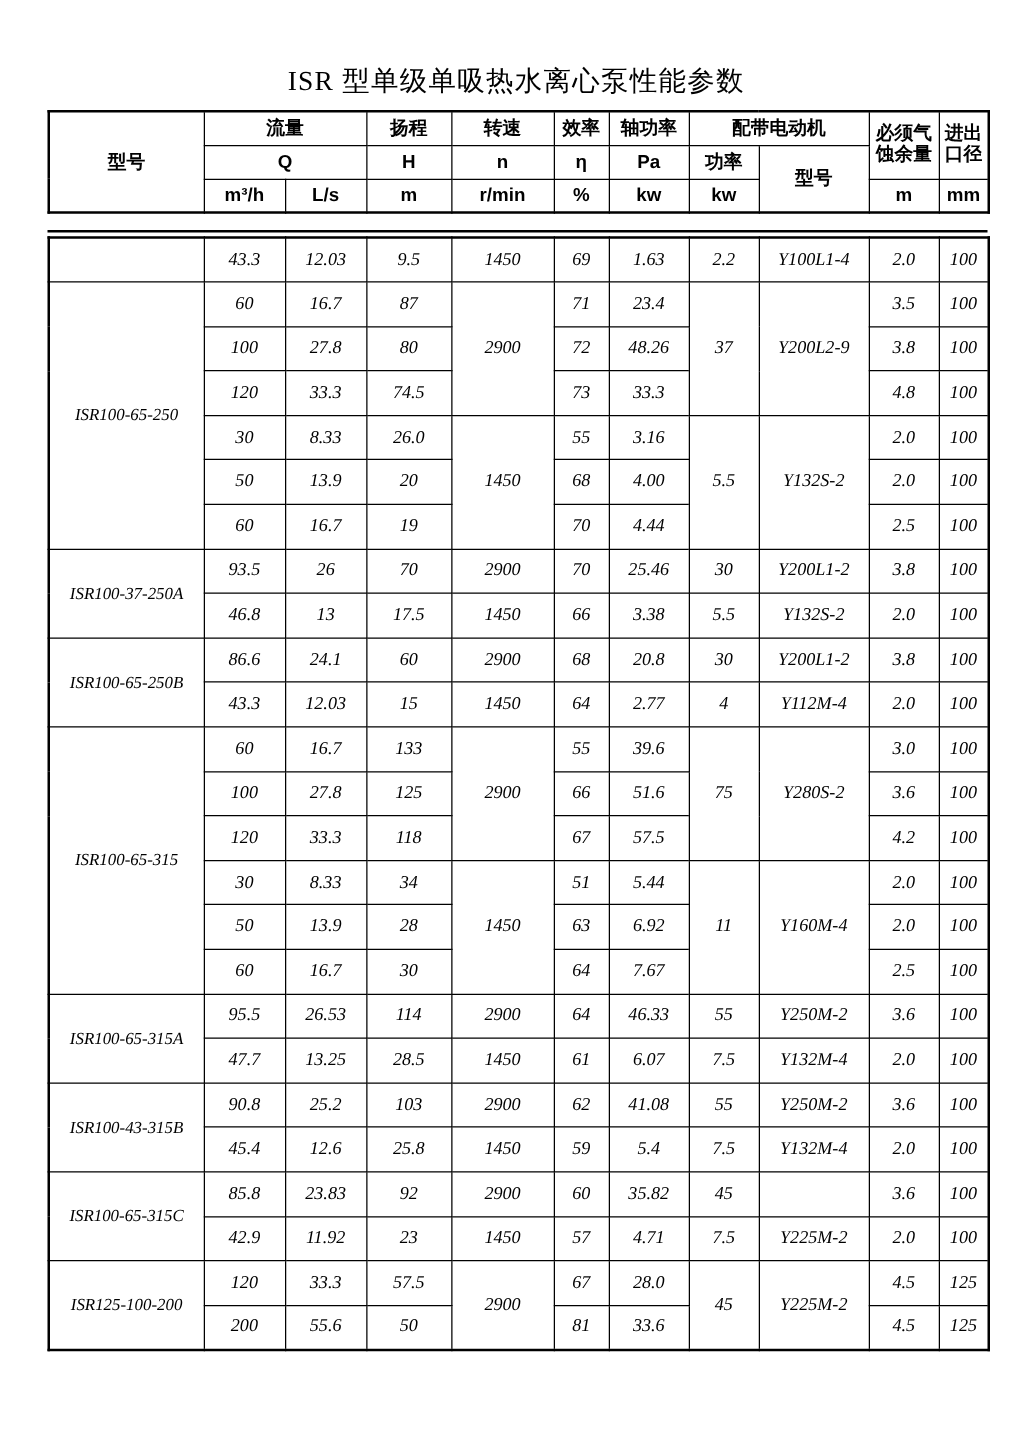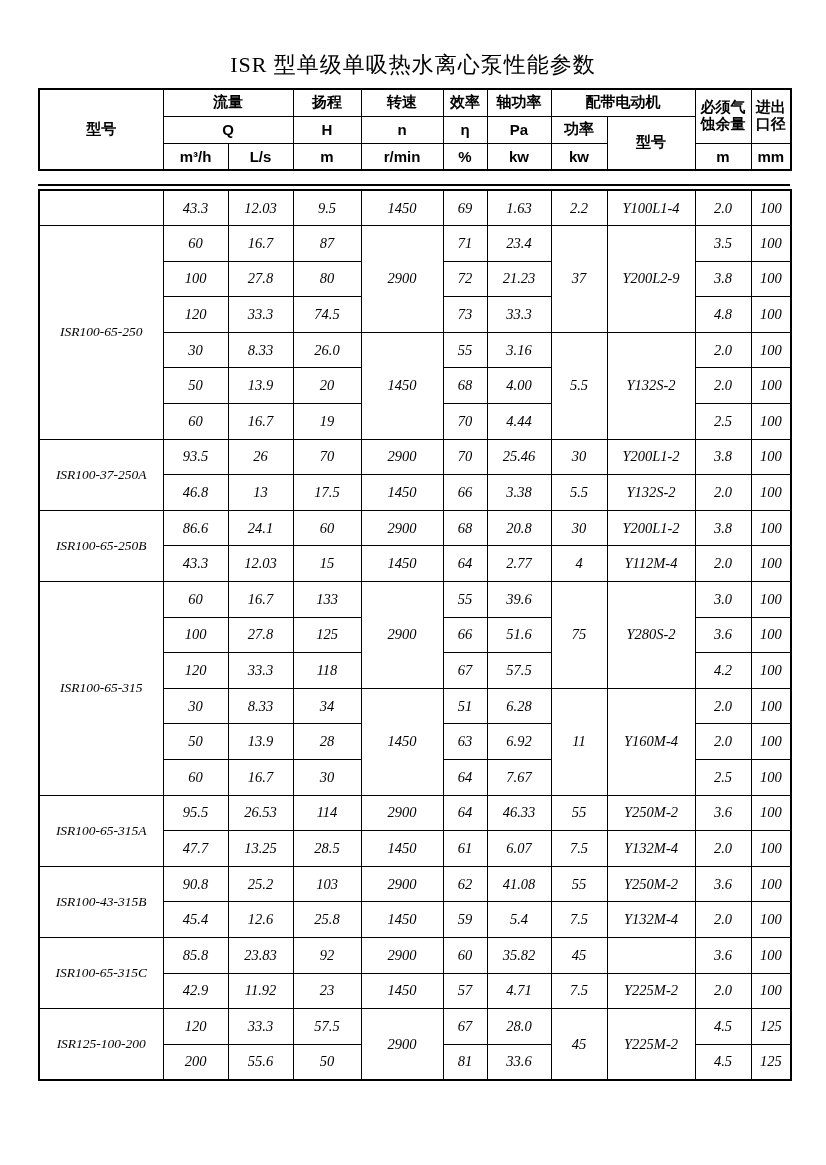--- a/index.html
+++ b/index.html
@@ -183,21 +183,21 @@
           <td rowspan="3">37</td>
           <td rowspan="3">Y200L2-9</td>
           <td>3.5</td>
           <td>100</td>
         </tr>
         <tr>
           <td>100</td>
           <td>27.8</td>
           <td>80</td>
           <td>72</td>
-          <td>21.23</td>
+          <td>48.26</td>
           <td>3.8</td>
           <td>100</td>
         </tr>
         <tr>
           <td>120</td>
           <td>33.3</td>
           <td>74.5</td>
           <td>73</td>
           <td>33.3</td>
           <td>4.8</td>
@@ -313,21 +313,21 @@
           <td>57.5</td>
           <td>4.2</td>
           <td>100</td>
         </tr>
         <tr>
           <td>30</td>
           <td>8.33</td>
           <td>34</td>
           <td rowspan="3">1450</td>
           <td>51</td>
-          <td>6.28</td>
+          <td>5.44</td>
           <td rowspan="3">11</td>
           <td rowspan="3">Y160M-4</td>
           <td>2.0</td>
           <td>100</td>
         </tr>
         <tr>
           <td>50</td>
           <td>13.9</td>
           <td>28</td>
           <td>63</td>

